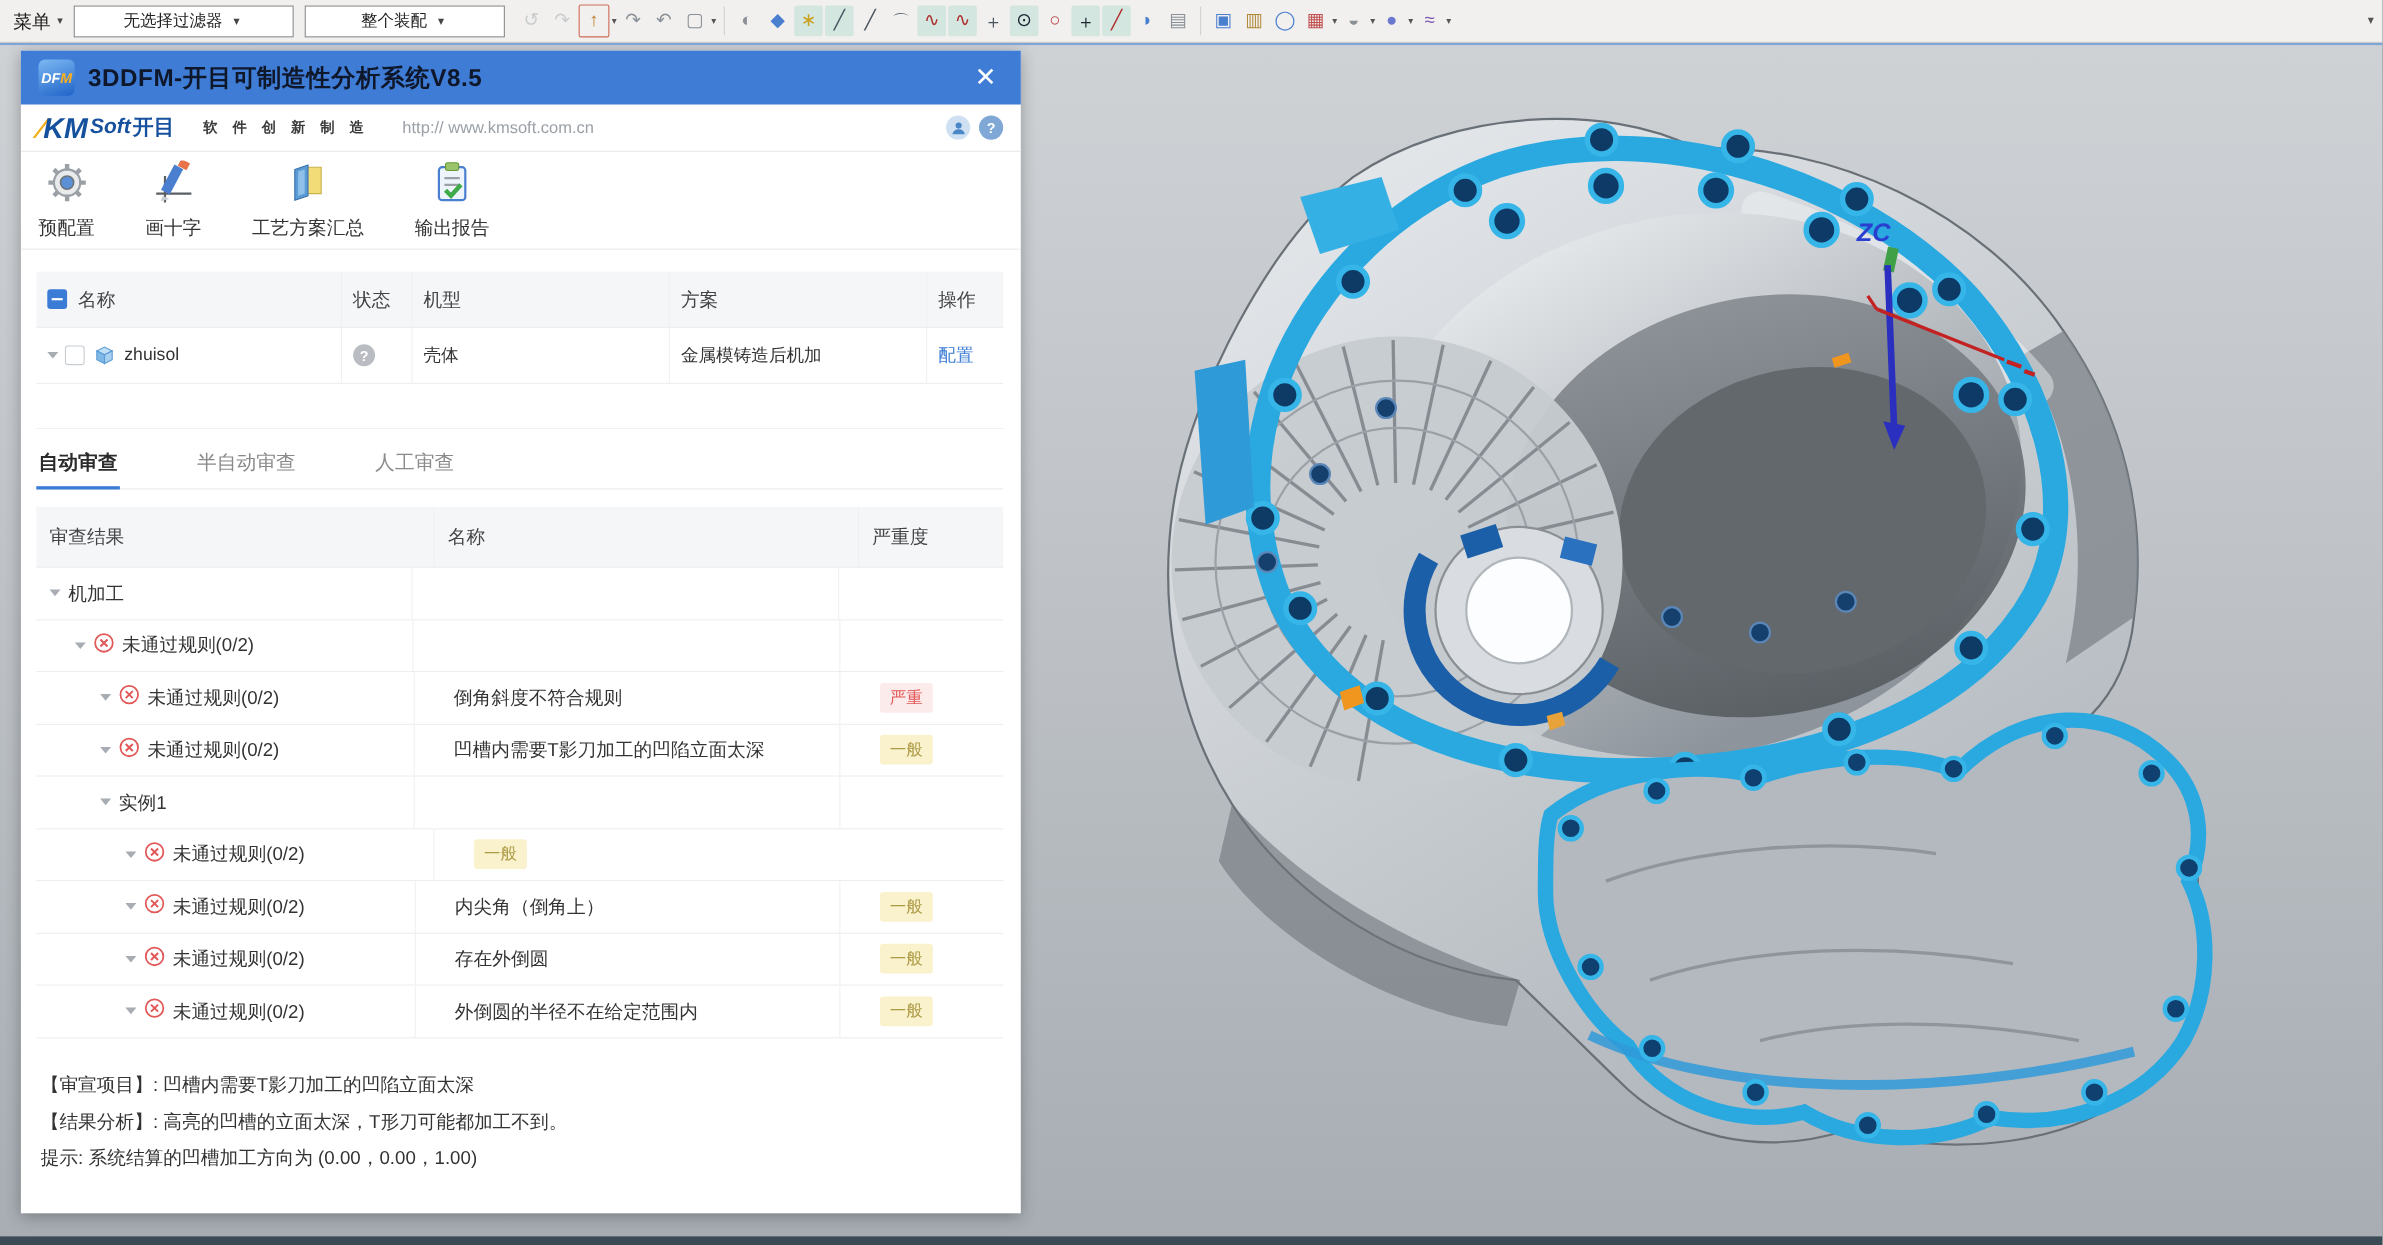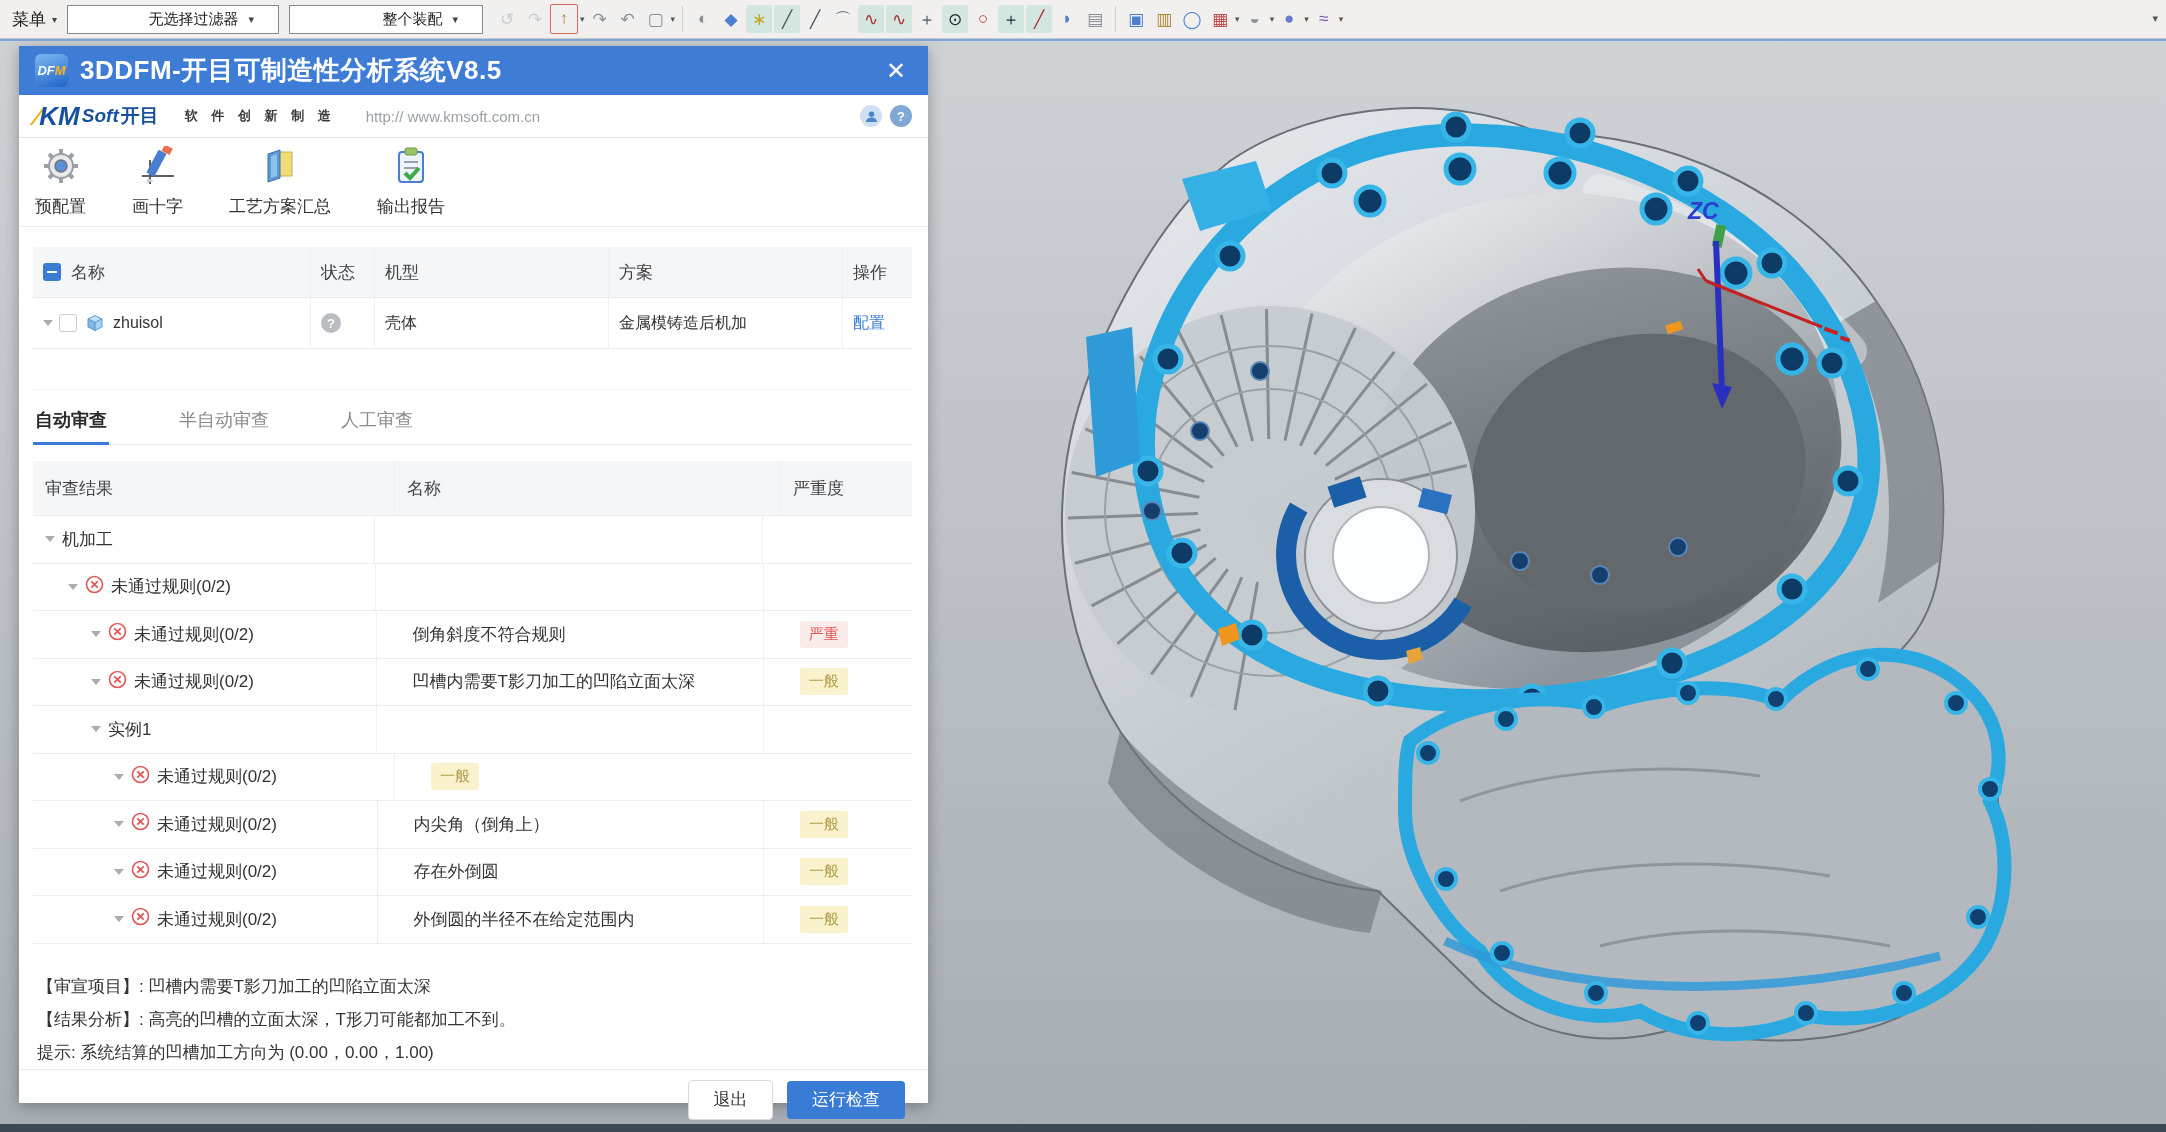--- a/index.html
+++ b/index.html
@@ -3,41 +3,41 @@
 <meta charset="utf-8">
 <style>
   html,body{margin:0;padding:0;background:#9aa0a6;font-family:"Liberation Sans","DejaVu Sans",sans-serif;}
   #app{position:relative;width:2166px;height:1132px;overflow:hidden;
        background:linear-gradient(180deg,#d0d3d6 0%,#bfc3c8 45%,#a7adb3 100%);}
   
   #toolbar{position:absolute;left:0;top:0;width:2166px;height:38px;background:#f1f0ee;
            border-bottom:1px solid #c9c7c3;display:flex;align-items:center;z-index:30;}
   .menu-btn{display:flex;align-items:center;gap:6px;padding:0 10px 0 12px;height:38px;font-size:17px;color:#1d1d1d;cursor:default;}
   .dd{height:27px;background:#fff;border:1px solid #8a8a8a;display:flex;align-items:center;
-      justify-content:flex-end;padding:0 24px 0 8px;font-size:15px;color:#222;margin-right:10px;}
+      justify-content:center;padding:0 12px 0 8px;font-size:15px;color:#222;margin-right:10px;}
   .dd .arr{font-size:11px;color:#444;margin-left:10px;}
   .tsep{width:1px;height:26px;background:#d2d0cc;margin:0 6px;}
   .ticon{width:26px;height:28px;display:flex;align-items:center;justify-content:center;font-size:17px;
          border-radius:2px;margin:0 1px;}
   .ticon.teal{background:#d3e6e0;}
   .ticon.redb{border:1px solid #cf6a58;}
   .ticon.faded{opacity:.45;}
   .tcaret{font-size:9px;color:#555;margin:0 1px;}
   #tb-far-caret{position:absolute;right:8px;top:12px;font-size:11px;color:#555;}
   #blue-line{position:absolute;left:0;top:38px;width:2166px;height:3px;background:#7da6d8;z-index:25;}
   #bottom-strip{position:absolute;left:0;bottom:0;width:2166px;height:8px;background:#3c4a55;z-index:25;}
   
   #dlg{position:absolute;left:19px;top:46px;width:909px;height:1057px;background:#fff;
        box-shadow:0 3px 14px rgba(0,0,0,.3);z-index:20;display:flex;flex-direction:column;}
   #dlg-title{height:49px;background:#3e7cd6;display:flex;align-items:center;padding:0 16px;flex:0 0 auto;}
   #dfm-logo{width:33px;height:33px;border-radius:6px;background:linear-gradient(160deg,#7db8f2,#1f64c9);
             display:flex;align-items:center;justify-content:center;font-weight:bold;font-style:italic;
             font-size:13px;color:#fff;letter-spacing:0;margin-right:12px;}
   #dfm-logo b{color:#ffb01e;font-style:italic;}
-  #dlg-title .t{color:#ffffff;font-size:26px;font-weight:600;letter-spacing:.5px;flex:1;}
+  #dlg-title .t{color:#0f172a;font-size:22px;font-weight:600;letter-spacing:.5px;flex:1;}
   #dlg-close{color:#fff;font-size:24px;line-height:24px;padding:2px 6px;cursor:default;}
   
   #brand{height:42px;border-bottom:1px solid #e4e6e8;display:flex;align-items:center;padding:0 16px;flex:0 0 auto;}
   .km{font-size:26px;font-weight:bold;font-style:italic;color:#16519e;line-height:1;}
   .km .acc{color:#f0b01e;}
   .km-soft{font-size:19px;font-style:italic;font-weight:bold;color:#16519e;margin-left:2px;}
   .km-cn{font-size:19px;font-weight:bold;color:#16519e;margin-left:2px;}
   .slogan{font-size:13px;font-weight:bold;color:#3c3c3c;letter-spacing:5px;margin-left:26px;}
   .url{font-size:15px;color:#9aa0a6;margin-left:30px;flex:1;}
   .round-ic{width:22px;height:22px;border-radius:50%;display:flex;align-items:center;justify-content:center;margin-left:8px;}
@@ -611,20 +611,16 @@
   </div>
 </div>
     </div>
 
     <div id="detail">
       <div>【审宣项目】: 凹槽内需要T影刀加工的凹陷立面太深</div>
       <div>【结果分析】: 高亮的凹槽的立面太深，T形刀可能都加工不到。</div>
       <div>提示: 系统结算的凹槽加工方向为 (0.00，0.00，1.00)</div>
     </div>
 
-    <div id="dlg-footer">
-      <div class="btn ghost">退出</div>
-      <div class="btn primary">运行检查</div>
-    </div>
   </div>
 
   <div id="bottom-strip"></div>
 </div>
 
 </body></html>

